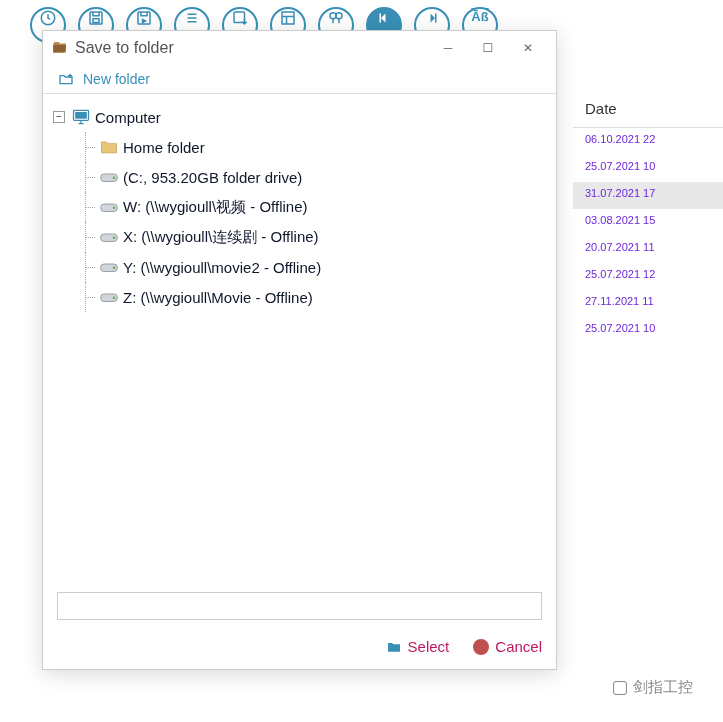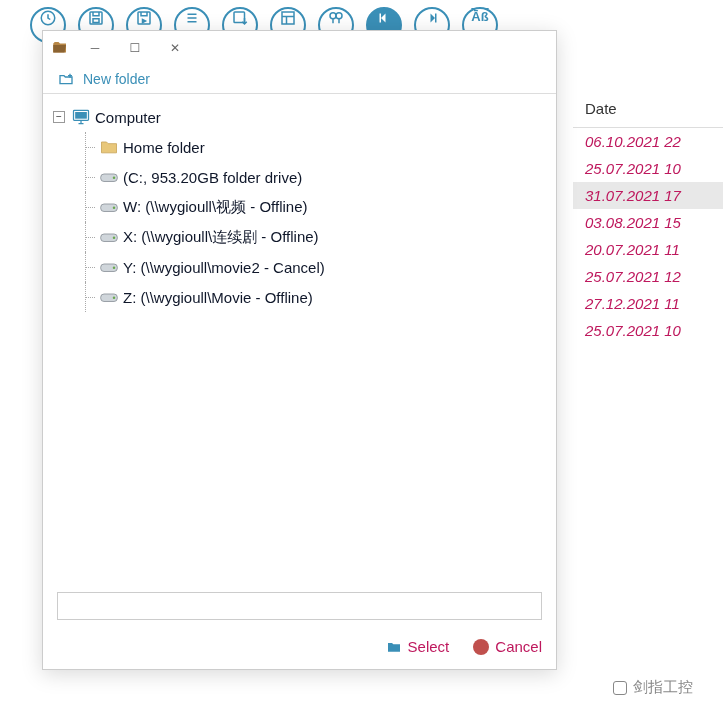--- a/index.html
+++ b/index.html
@@ -53,25 +53,24 @@
       width: 150px;
     }
     .bg-header {
       padding: 10px 12px;
       color: #333;
       border-bottom: 1px solid #ddd;
       font-size: 15px;
     }
     .bg-row {
       padding: 5px 12px;
-      color: #be185d;
-      font-size: 15px;
+      color: #6d28d9;
+      font-size: 11px;
       white-space: nowrap;
       height: 27px;
-      font-style: italic;
     }
     .bg-row.sel {
       background: #e8e8e8;
     }
     
     
     .dialog {
       position: absolute;
       top: 30px;
       left: 42px;
@@ -297,33 +296,34 @@
 
 <div class="bg-list">
   <div class="bg-header">Date</div>
   <div id="bg-rows">
       <div class="bg-row">06.10.2021 22</div>
       <div class="bg-row">25.07.2021 10</div>
       <div class="bg-row sel">31.07.2021 17</div>
       <div class="bg-row">03.08.2021 15</div>
       <div class="bg-row">20.07.2021 11</div>
       <div class="bg-row">25.07.2021 12</div>
-      <div class="bg-row">27.12.2021 11</div>
+      <div class="bg-row">27.11.2021 11</div>
       <div class="bg-row">25.07.2021 10</div>
     </div>
 </div>
 
 <div class="dialog">
   <div class="titlebar">
     <span class="title-icon">
       <svg viewBox="0 0 24 24">
           <path fill="#b88746" d="M3 6l2-2h5l2 2h8v12H3z"></path>
           <path fill="#8b6332" d="M3 8h17l-2 10H3z"></path>
         </svg>
     </span>
+    <span class="title-text">Save to folder</span>
     <div class="win-btn">─</div>
     <div class="win-btn">☐</div>
     <div class="win-btn">✕</div>
   </div>
 
   <div class="newfolder-bar">
     <svg viewBox="0 0 24 24">
         <path fill="none" stroke="#3a8fb7" stroke-width="2" d="M3 7h6l2 2h10v10H3z"></path>
         <path stroke="#3a8fb7" stroke-width="2" d="M18 4v6M15 7h6"></path>
       </svg>
@@ -388,21 +388,21 @@
         </div>
         <div class="tree-row">
           <span class="indent"></span>
           <span class="tree-conn"></span>
           <span class="tree-icon">
             <svg viewBox="0 0 24 20">
               <rect x="2" y="6" width="20" height="9" rx="4" fill="#d0d6db" stroke="#8a9299"></rect>
               <circle cx="18" cy="10.5" r="1.5" fill="#6aa84f"></circle>
             </svg>
           </span>
-          <span class="tree-label">Y: (\\wygioull\movie2 - Cancel)</span>
+          <span class="tree-label">Y: (\\wygioull\movie2 - Offline)</span>
         </div>
         <div class="tree-row">
           <span class="indent"></span>
           <span class="tree-conn"></span>
           <span class="tree-icon">
             <svg viewBox="0 0 24 20">
               <rect x="2" y="6" width="20" height="9" rx="4" fill="#d0d6db" stroke="#8a9299"></rect>
               <circle cx="18" cy="10.5" r="1.5" fill="#6aa84f"></circle>
             </svg>
           </span>

